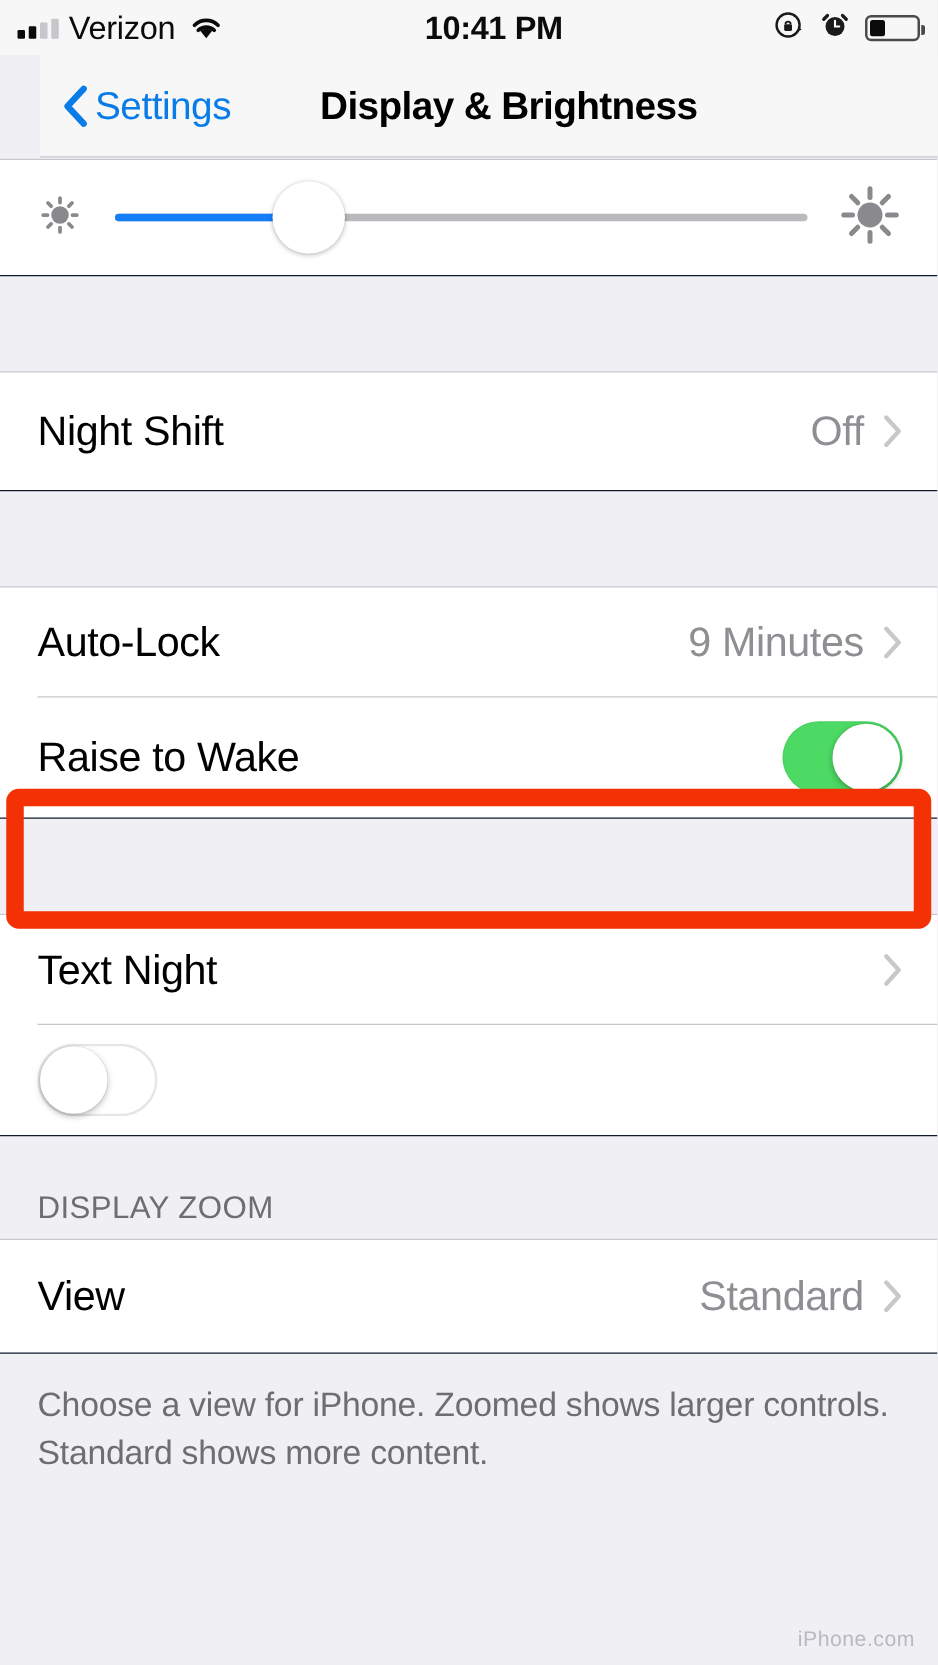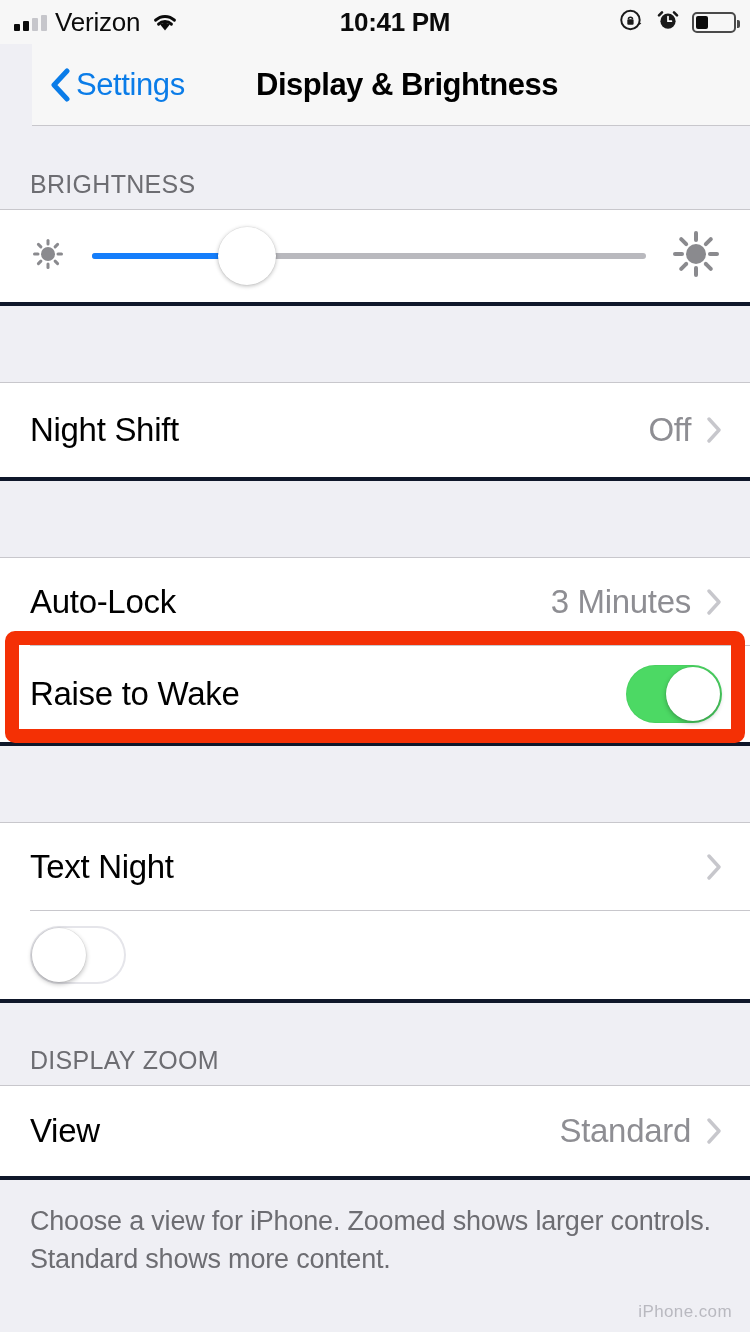--- a/index.html
+++ b/index.html
@@ -55,21 +55,21 @@
     position:absolute; left:0; width:750px; text-align:center;
     font-size:31px; font-weight:bold; color:#000; letter-spacing:-.5px;
   }
 
   
   .content { position:absolute; top:127px; left:0; width:750px; height:1205px; background:#EFEFF4; }
   .group-header {
     font-size:25px; color:#6D6D72; letter-spacing:.3px;
     padding:0 0 10px 30px; display:flex; align-items:flex-end; height:100%;
   }
-  .card { background:#FFFFFF; border-top:1px solid #C8C7CC; border-bottom:4px solid #0f172a; }
+  .card { background:#FFFFFF; border-top:1px solid #C8C7CC; border-bottom:1px solid #0f172a; }
   .row {
     position:relative; display:flex; align-items:center; justify-content:space-between;
     padding:0 28px 0 30px; height:100%;
   }
   .row-sep { position:absolute; left:30px; right:0; bottom:0; height:1px; background:#C8C7CC; }
   .row-label { font-size:33px; color:#000; letter-spacing:-.3px; }
   .row-right { display:flex; align-items:center; gap:16px; }
   .row-value { font-size:33px; color:#8E8E93; letter-spacing:-.3px; }
   .chev { width:15px; height:26px; }
 
@@ -162,23 +162,20 @@
           <path d="M17 3 L4 17 L17 31" stroke="#0A7CE8" stroke-width="5" fill="none" stroke-linecap="round" stroke-linejoin="round"></path>
         </svg>
       </span>
       <span class="back-label">Settings</span>
     </div>
     <div class="nav-title">Display &amp; Brightness</div>
   </div>
 
   <div class="content">
 
-    <div style="height:82px">
-      <div class="group-header">BRIGHTNESS</div>
-    </div>
 
     <div class="card">
       <div class="slider-row">
         <span>
           <svg viewBox="0 0 44 44" width="44" height="44">
             <circle cx="22" cy="22" r="7" fill="#8A8A8E"></circle>
             <g stroke="#8A8A8E" stroke-width="3" stroke-linecap="round">
               <path d="M22 8.5 V12"></path>
                 <path d="M22 32 V35.5"></path>
               <path d="M8.5 22 H12"></path>
@@ -227,21 +224,21 @@
         </span>
       </div>
     </div>
 
     <div style="height:76px"></div>
 
     <div class="card">
       <div class="row" style="height:88px">
         <span class="row-label">Auto-Lock</span>
         <span class="row-right">
-          <span class="row-value">3 Minutes</span>
+          <span class="row-value">9 Minutes</span>
           <span class="chev">
             <svg viewBox="0 0 15 26" width="15" height="26">
               <path d="M2 2 L12 13 L2 24" stroke="#C7C7CC" stroke-width="3.4" fill="none" stroke-linecap="round" stroke-linejoin="round"></path>
             </svg>
           </span>
         </span>
         <span class="row-sep"></span>
       </div>
       <div class="row" style="height:96px">
         <span class="row-label">Raise to Wake</span>

